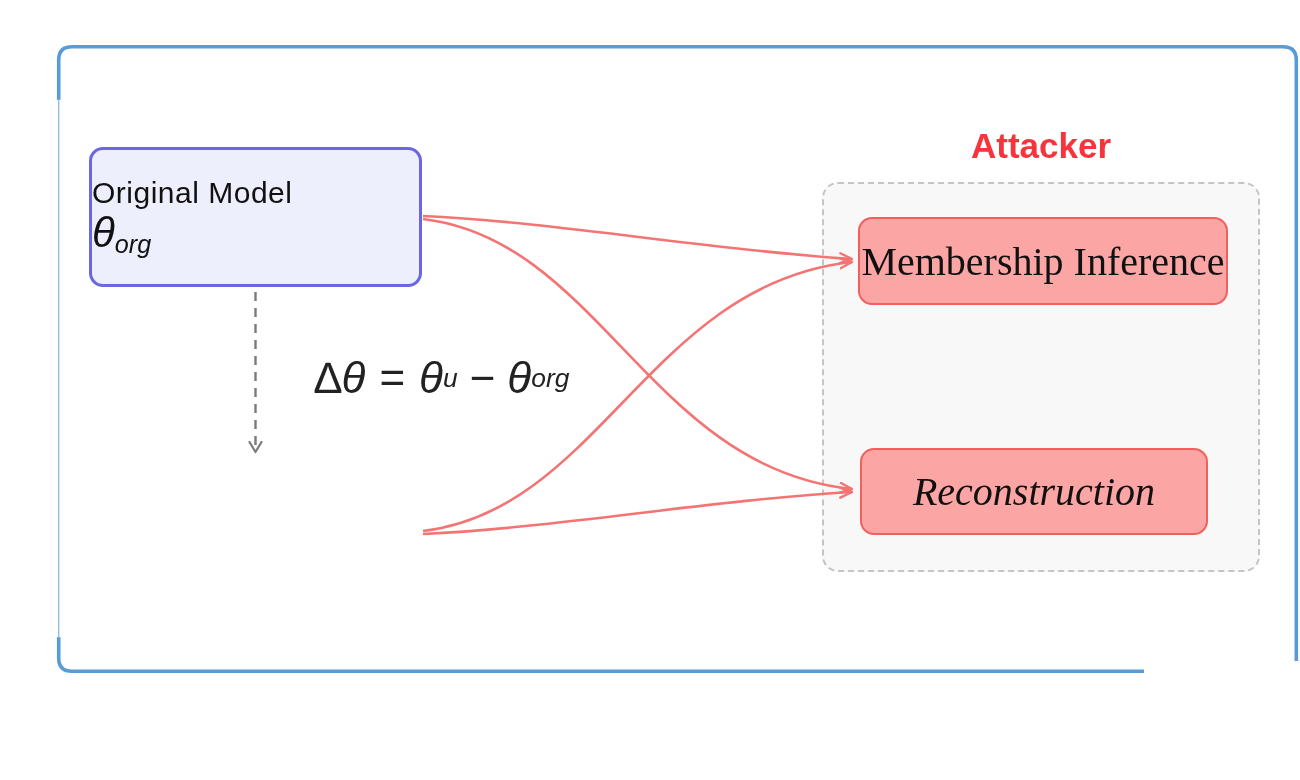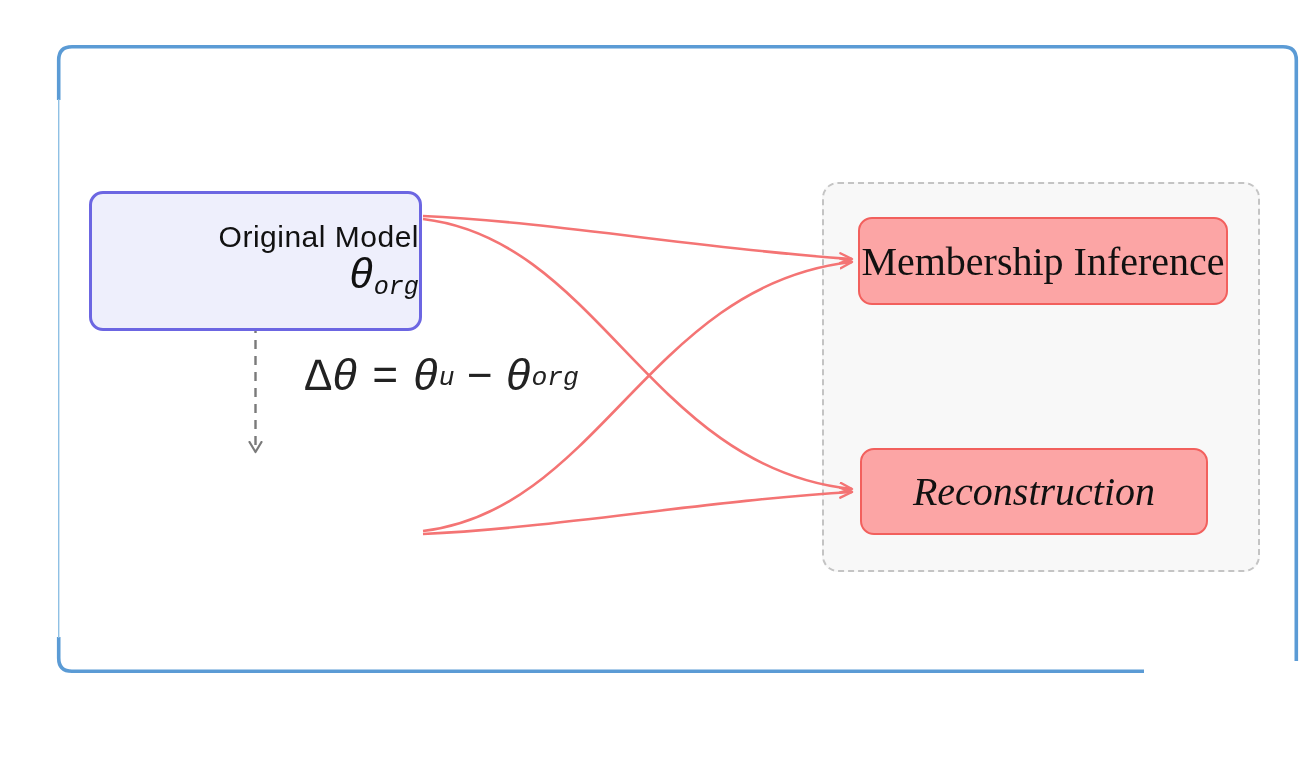--- a/index.html
+++ b/index.html
@@ -10,37 +10,36 @@
     overflow:hidden;
     font-family:"Liberation Sans", sans-serif;
   }
   .layer{position:absolute;left:0;top:0;width:1300px;height:780px;pointer-events:none;}
 
   
   .model-box{
     position:absolute;
     box-sizing:border-box;
     border-radius:14px;
-    display:flex;flex-direction:column;align-items:flex-end;justify-content:center;
+    display:flex;flex-direction:column;align-items:flex-start;justify-content:center;
     text-align:center;
-    margin-top:44px;
   }
   .box-original{
     left:89px;top:147px;width:333px;height:140px;
     background:#eeeffc;border:3px solid #6c66e2;
   }
   .box-unlearned{
     left:89px;top:464px;width:333px;height:142px;
     background:#f0fbf0;border:3px solid #5be45b;
   }
   .model-title{
     font-family:"Liberation Sans", sans-serif;
     font-size:30px;color:#111111;letter-spacing:0.5px;line-height:1.1;
   }
-  .math{font-family:Liberation Mono, monospace;color:#111111;}
+  .math{font-family:Liberation Sans, sans-serif;color:#111111;}
   .model-symbol{font-size:42px;font-style:italic;line-height:1.05;margin-top:2px;}
   .model-symbol .sub, .formula .sub{
     font-style:italic;font-size:0.6em;vertical-align:-0.25em;
   }
 
   
   .attacker-panel{
     position:absolute;left:822px;top:182px;width:438px;height:390px;
     box-sizing:border-box;
     background:#f8f8f8;border:2px dashed #c4c4c4;border-radius:16px;
@@ -114,20 +113,21 @@
     <span class="up">∆</span>
       <span class="it">θ</span>
       <span class="eq">=</span>
       <span class="it">θ</span>
       <span class="sub">u</span>
       <span class="minus">−</span>
       <span class="it">θ</span>
       <span class="sub">org</span>
   </div>
 
+  <div class="attacker-title">Attacker</div>
 
   <div class="attack-box box-membership">
     <span>Membership Inference</span>
   </div>
   <div class="attack-box box-reconstruction">
     <span>Reconstruction</span>
   </div>
 
 </div>
 

